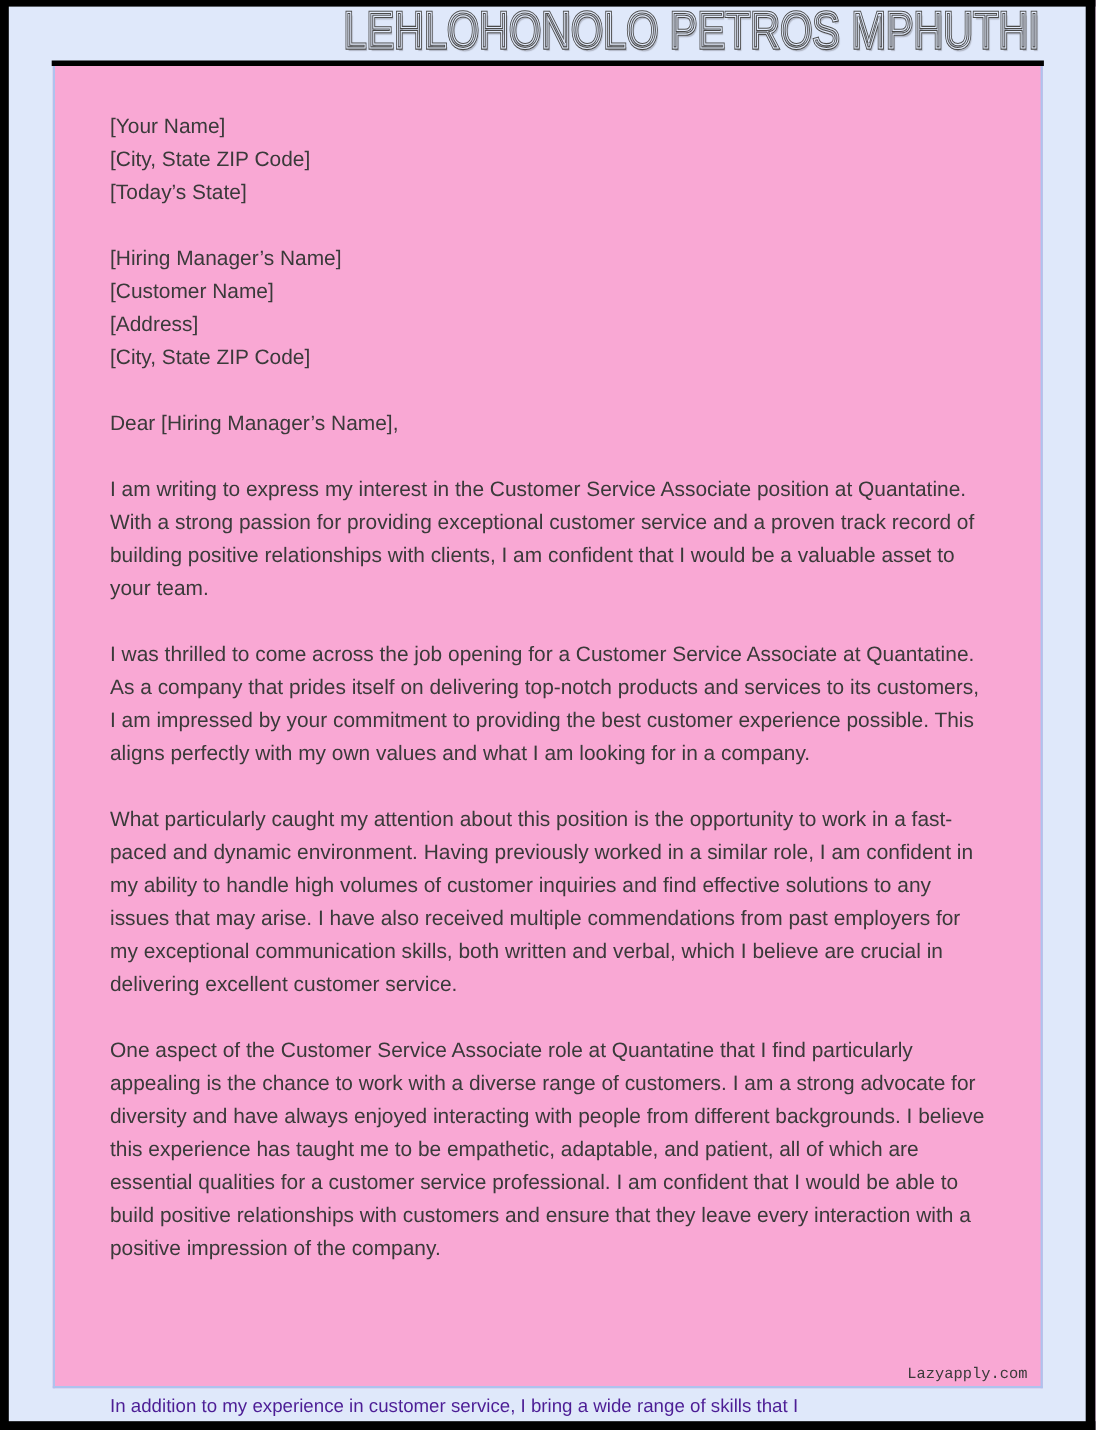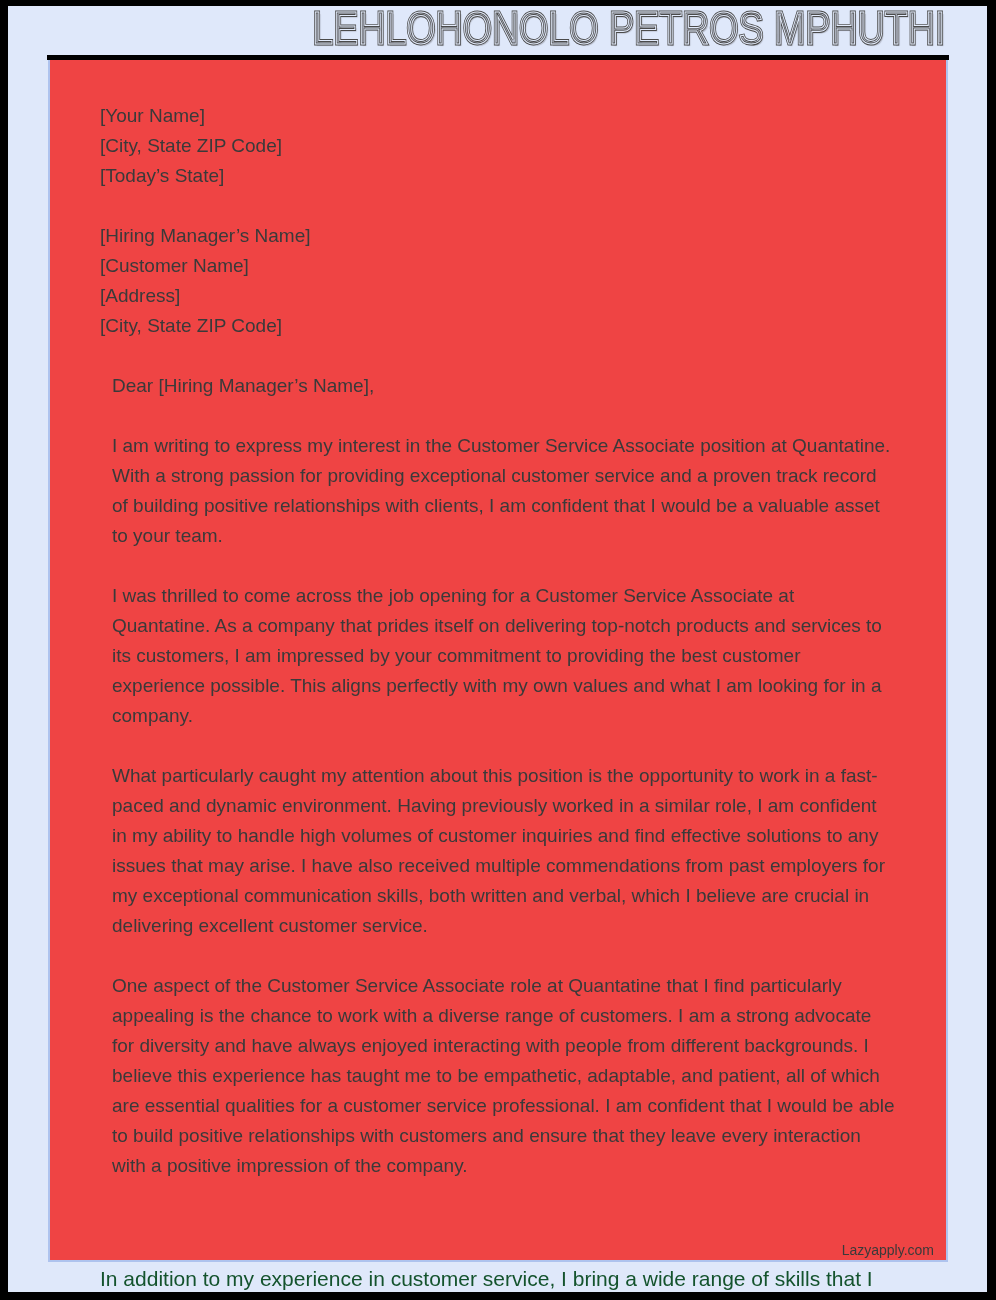--- a/index.html
+++ b/index.html
@@ -61,53 +61,54 @@
   }
 
   
   .page {
     position: absolute;
     left: 48px;
     top: 60px;
     width: 900px;
     height: 1202px;
     box-sizing: border-box;
-    background: #ef4444;
+    background: #f9a8d4;
     border: 2px solid #aec3ee;
     border-top: none;
     padding: 41px 50px 0 50px;
     color: #3a3a3a;
     font-size: 19px;
     line-height: 30px;
     overflow: hidden;
     z-index: 2;
   }
   .block { margin: 0 0 30px 0; }
-  .page p { margin: 0 0 30px 12px; }
+  .page p { margin: 0 0 30px 0; }
   .addr-line { line-height: 30px; }
 
   .watermark {
     position: absolute;
     right: 12px;
     bottom: 1px;
     font-size: 14px;
     line-height: 18px;
     color: #3a3a3a;
     cursor: pointer;
+    font-family: Liberation Mono, monospace;
   }
 
   
   .continuation {
     position: absolute;
     left: 100px;
     top: 1264px;
     width: 880px;
-    font-size: 21px;
+    font-size: 17px;
     line-height: 30px;
-    color: #14532d;
+    color: #4c1d95;
     z-index: 3;
   }
 </style>
 </head>
 <body>
 
 <div class="frame-bar bar-top"></div>
 <div class="frame-bar bar-left"></div>
 <div class="frame-bar bar-right"></div>
 <div class="frame-bar bar-bottom"></div>

